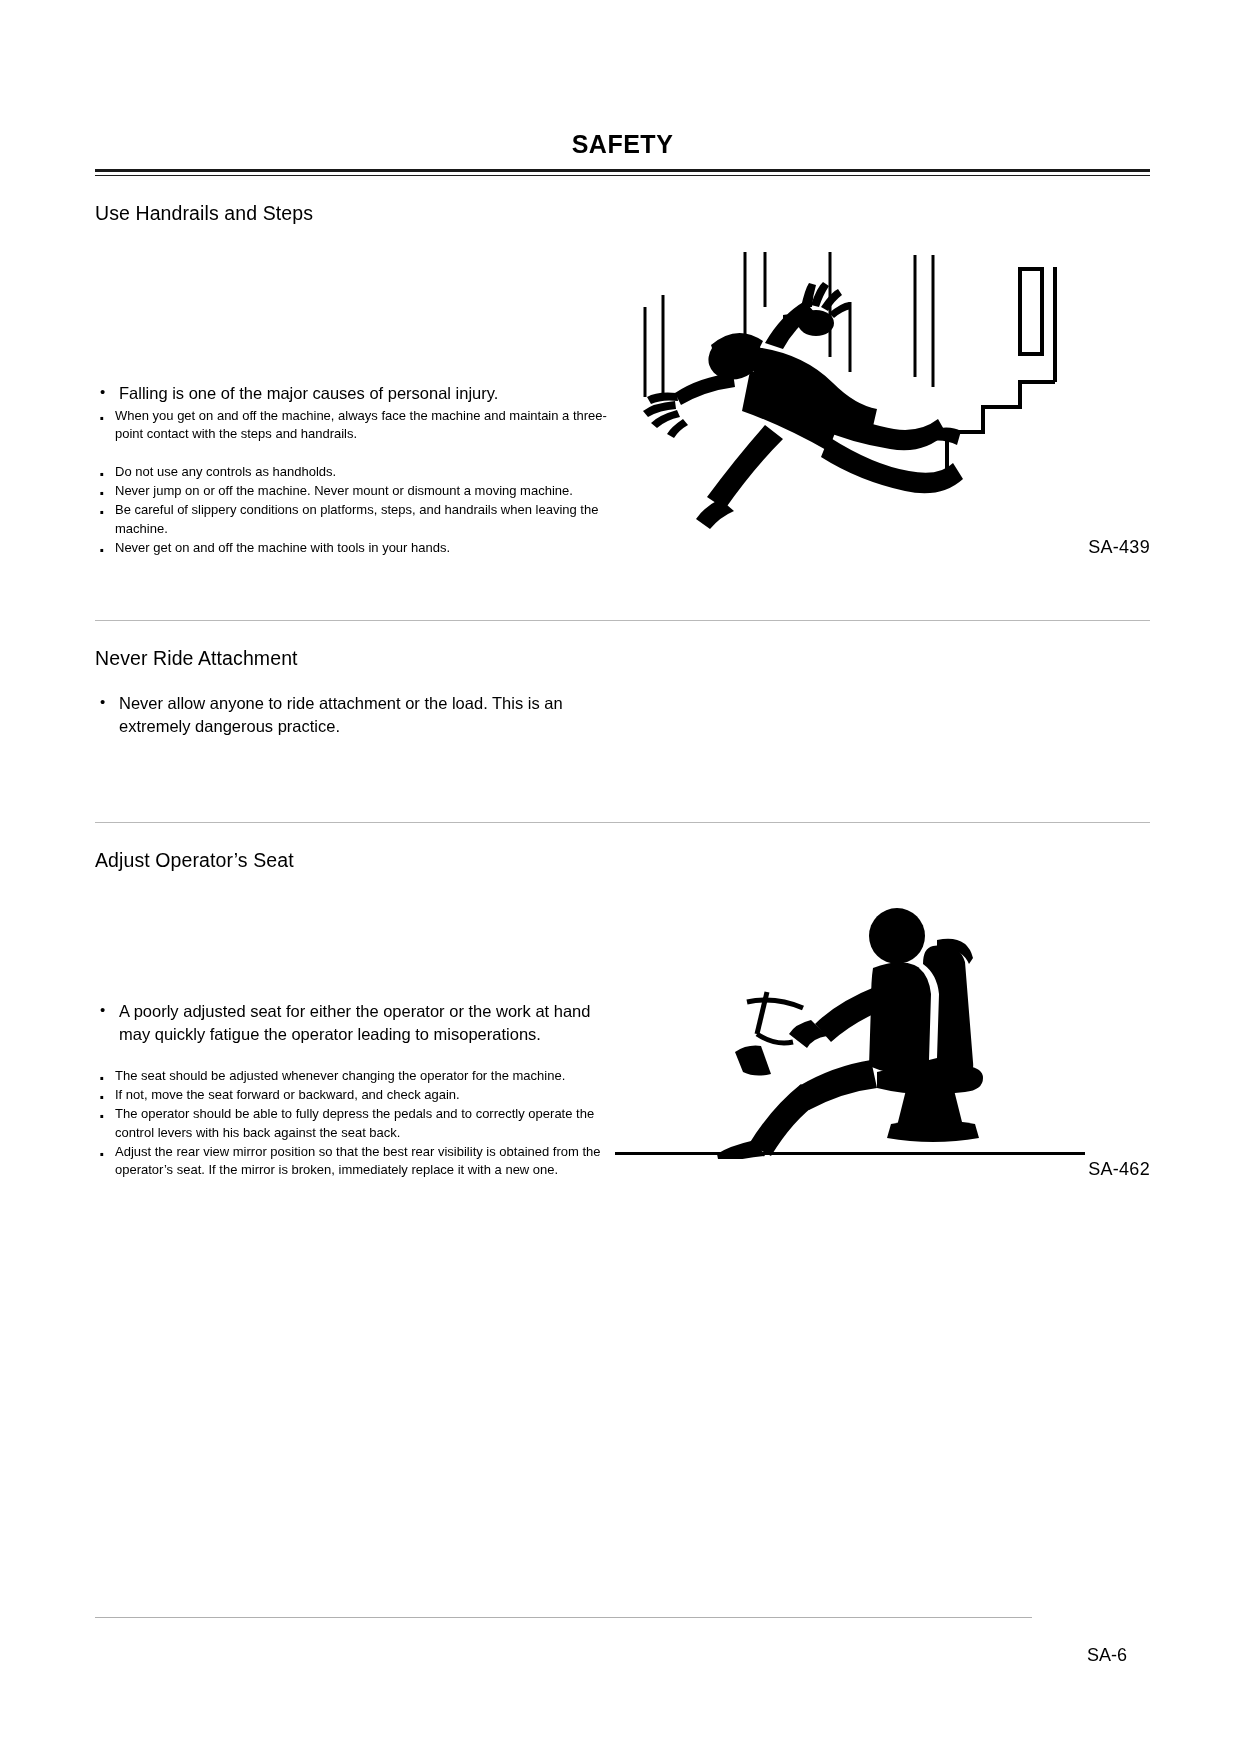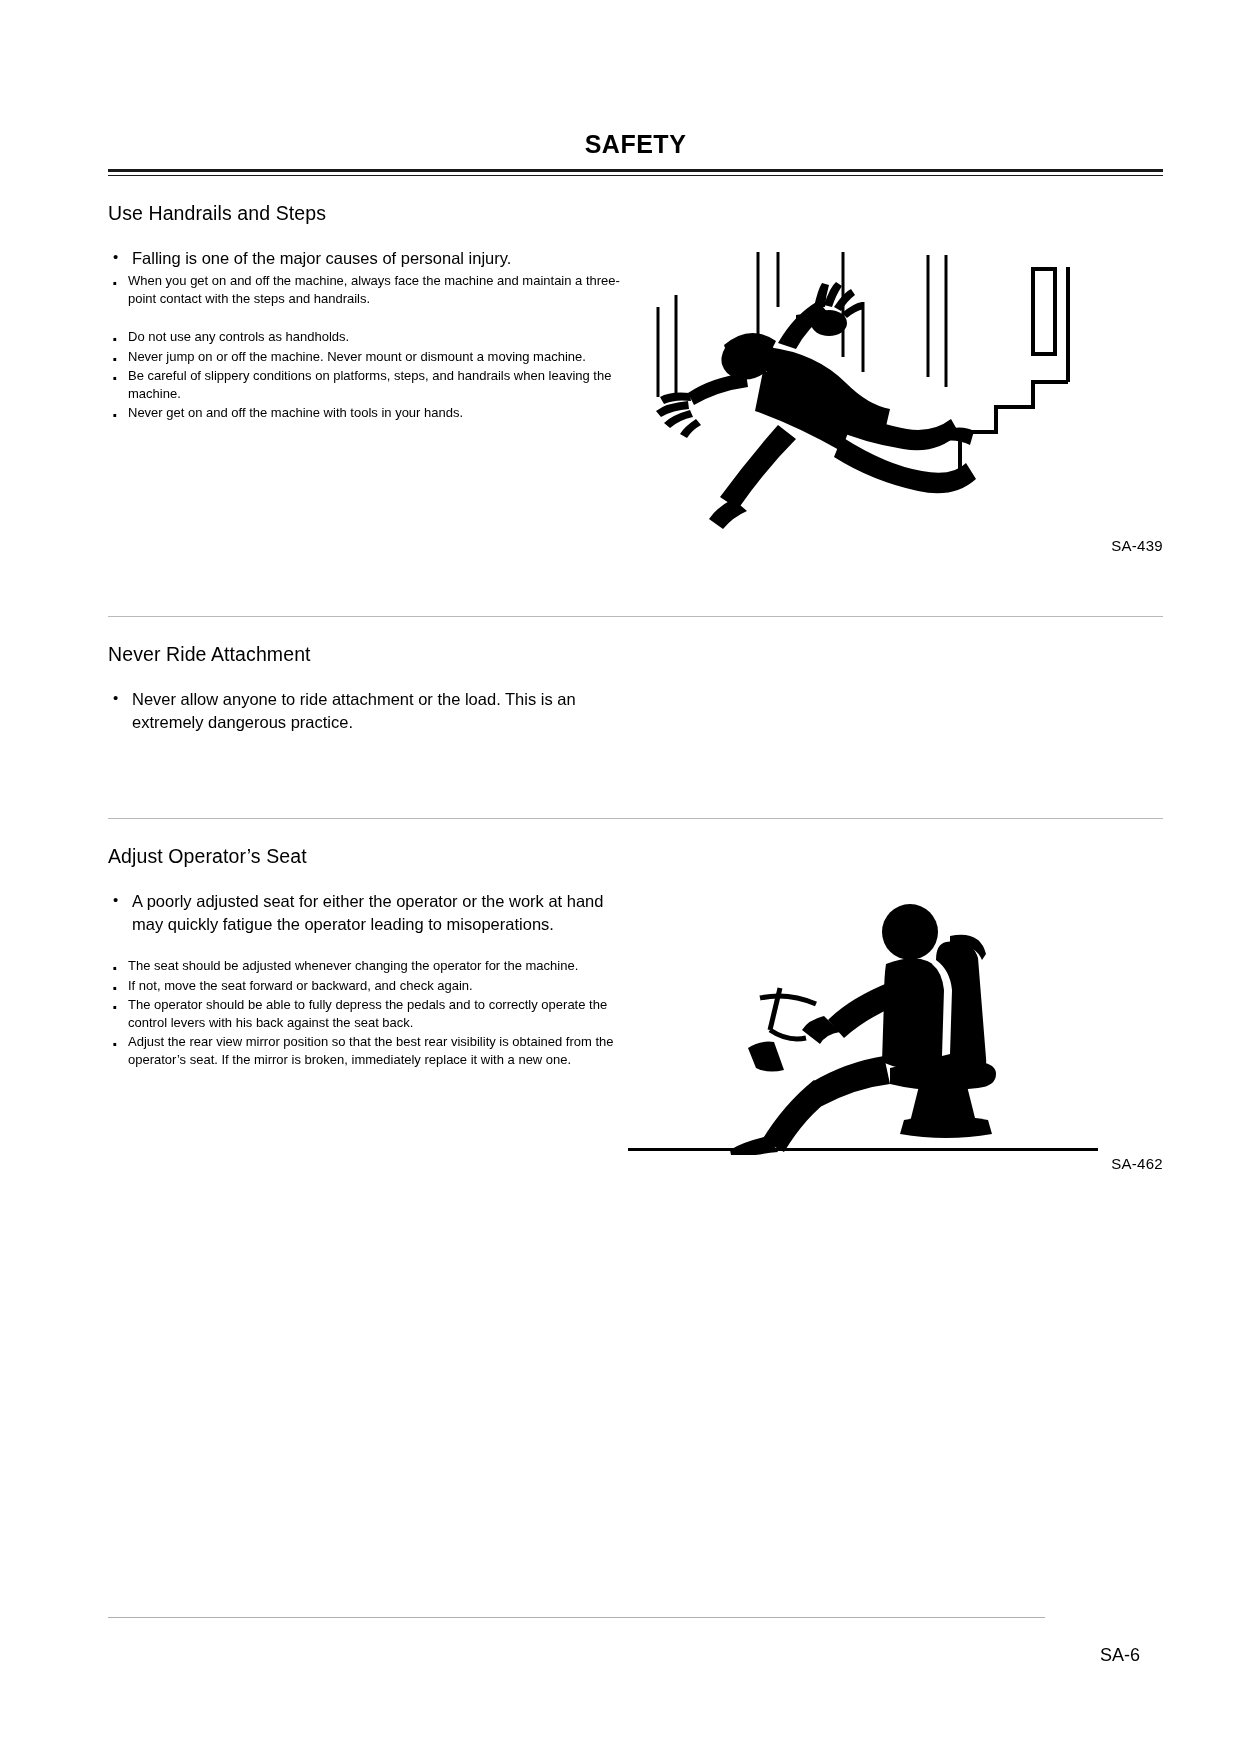--- a/index.html
+++ b/index.html
@@ -10,21 +10,21 @@
     width: 1241px;
     height: 1754px;
     background: #ffffff;
     font-family: "Liberation Sans", sans-serif;
     color: #000000;
     position: relative;
     overflow: hidden;
   }
   .page {
     position: absolute;
-    left: 13px; top: 0;
+    left: 0; top: 0;
     width: 1127px;
     height: 1754px;
   }
   .content {
     position: absolute;
     left: 95px;
     top: 130px;
     width: 1055px;
   }
 
@@ -50,21 +50,21 @@
     margin: 0 0 22px 0;
     letter-spacing: 0.1px;
   }
 
   .section {
     position: relative;
   }
 
   .cols {
     display: flex;
-    align-items: flex-start;
+    align-items: flex-end;
   }
   .col-text {
     width: 520px;
     flex: 0 0 520px;
   }
   .col-fig {
     flex: 1 1 auto;
     position: relative;
     min-height: 10px;
   }
@@ -110,21 +110,21 @@
     font-size: 20px;
     font-weight: bold;
   }
   .sub-group {
     margin-left: 24px;
     margin-top: 0;
   }
   .gap { height: 19px; }
 
   .fig-caption {
-    font-size: 15px;
+    font-size: 18px;
     text-align: right;
     letter-spacing: 0.3px;
   }
 
   .divider {
     border-top: 1px solid #b9b9b9;
     margin: 0;
   }
 
   .footer-rule {

